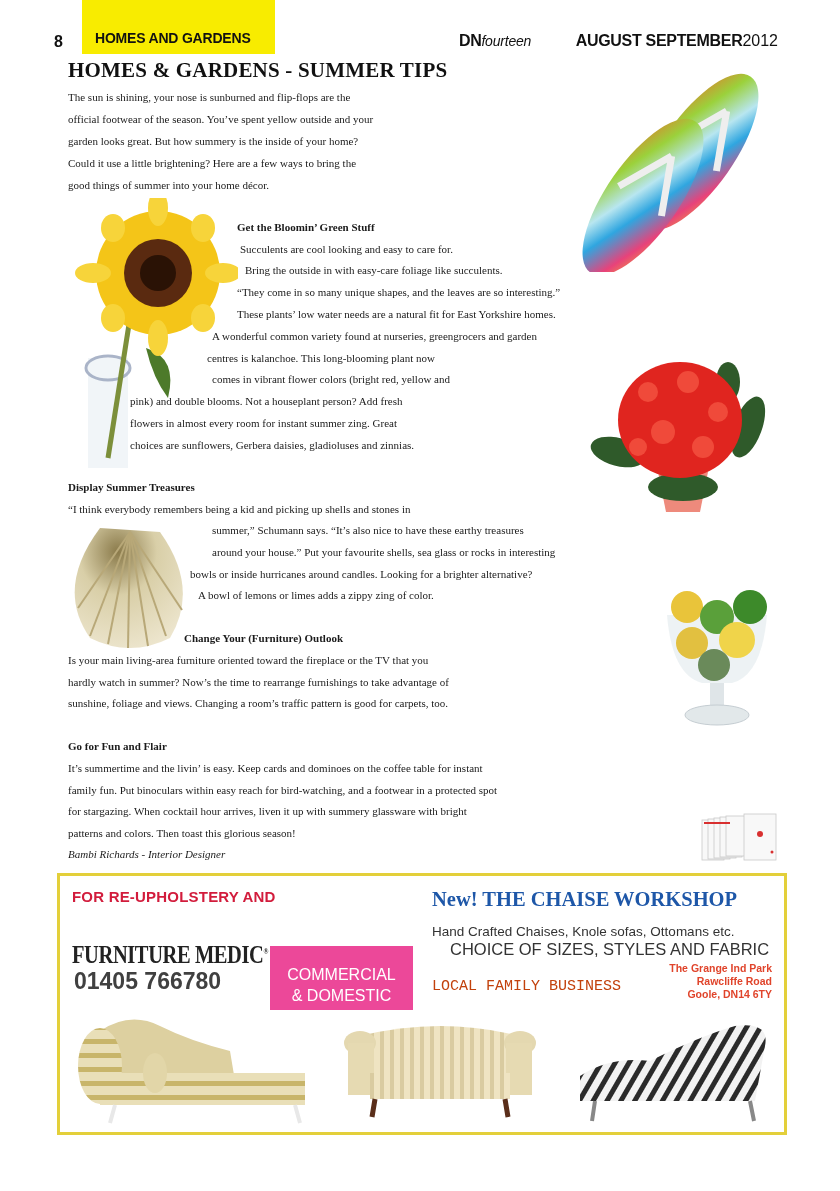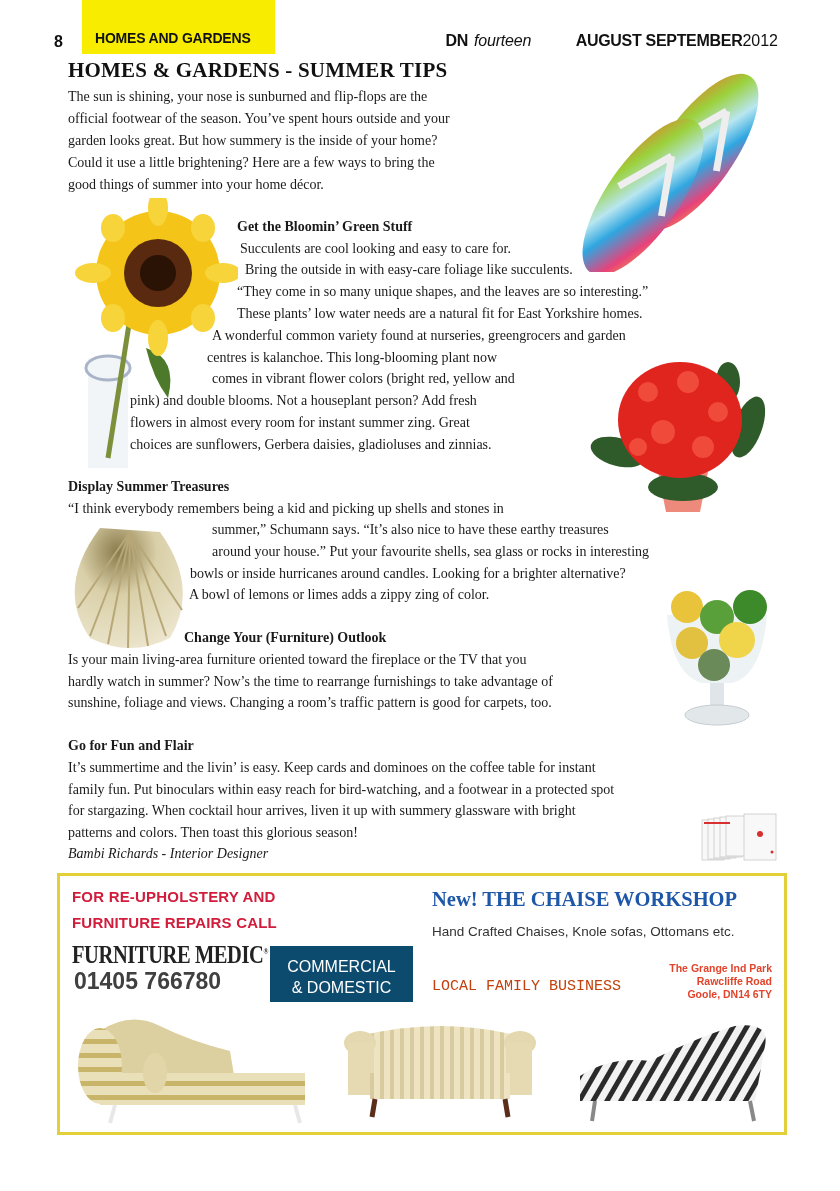--- a/index.html
+++ b/index.html
@@ -3,58 +3,58 @@
   <meta charset="utf-8">
   <style>
     html, body { margin: 0; padding: 0; background: #ffffff; }
     body { width: 840px; height: 1191px; position: relative; overflow: hidden; font-family: "Liberation Serif", serif; color: #1a1a1a; }
 
     .tab { position: absolute; left: 82px; top: 0; width: 193px; height: 54px; background: #f8ec00; }
     .page-num { position: absolute; left: 54px; top: 33px; font-family: "Liberation Sans", sans-serif; font-weight: bold; font-size: 16px; color: #111; }
     .section-label { position: absolute; left: 95px; top: 30px; font-family: "Liberation Sans", sans-serif; font-weight: bold; font-size: 14px; letter-spacing: -0.2px; color: #111; }
     .masthead { position: absolute; right: 62px; top: 32px; font-family: "Liberation Sans", sans-serif; font-size: 16px; color: #111; white-space: nowrap; }
     .masthead .b { font-weight: bold; letter-spacing: -0.3px; margin-left: 40px; }
-    .masthead .i { font-style: italic; font-weight: normal; font-size: 16px; letter-spacing: -0.2px; margin-left: 6px; }
+    .masthead .i { font-style: italic; font-weight: normal; font-size: 14px; letter-spacing: -0.2px; }
     .masthead .n { font-weight: normal; }
 
     .title { position: absolute; left: 68px; top: 58px; font-family: "Liberation Serif", serif; font-weight: bold; font-size: 21px; letter-spacing: 0.2px; color: #111; }
 
-    .line { position: absolute; font-size: 14px; line-height: 22px; white-space: nowrap; color: #1a1a1a; text-align: right; }
+    .line { position: absolute; font-size: 11px; line-height: 22px; white-space: nowrap; color: #1a1a1a; text-align: right; }
     .line.bold { font-weight: bold; }
     .line.ital { font-style: italic; }
 
     .img { position: absolute; }
 
     
     .ad { position: absolute; left: 57px; top: 873px; width: 724px; height: 256px; border: 3px solid #e3cf3a; background: #fff; }
     .ad .red-head { position: absolute; left: 12px; font-family: "Liberation Sans", sans-serif; font-weight: bold; font-size: 15px; color: #d21c3c; letter-spacing: 0.2px; white-space: nowrap; }
     .ad .medic { position: absolute; left: 12px; top: 65px; font-family: "Liberation Serif", serif; font-weight: bold; font-size: 25px; color: #222; transform: scaleX(0.82); transform-origin: left; letter-spacing: -0.5px; white-space: nowrap; }
     .ad .medic sup { font-size: 8px; }
     .ad .phone { position: absolute; left: 14px; top: 92px; font-family: "Liberation Sans", sans-serif; font-weight: bold; font-size: 23px; color: #404040; white-space: nowrap; }
-    .ad .redbox { position: absolute; left: 210px; top: 70px; width: 143px; height: 46px; background: #0c4a6e; color: #fff; font-family: "Liberation Sans", sans-serif; font-size: 16px; text-align: center; line-height: 21px; padding-top: 10px; }
+    .ad .redbox { position: absolute; left: 210px; top: 70px; width: 143px; height: 46px; background: #ec4899; color: #fff; font-family: "Liberation Sans", sans-serif; font-size: 16px; text-align: center; line-height: 21px; padding-top: 18px; }
     .ad .chaise { position: absolute; left: 372px; top: 12px; font-family: "Liberation Serif", serif; font-weight: bold; font-size: 20.5px; color: #1e57a8; white-space: nowrap; text-align: center; }
     .ad .hand { position: absolute; left: 372px; top: 37px; font-family: "Liberation Sans", sans-serif; font-size: 13.5px; color: #333; white-space: nowrap; margin-top: 11px; }
     .ad .choice { position: absolute; left: 390px; top: 64px; font-family: "Liberation Sans", sans-serif; font-size: 16.5px; color: #333; white-space: nowrap; }
     .ad .local { position: absolute; left: 372px; top: 102px; font-family: Liberation Mono, monospace; font-size: 15px; color: #c2410c; white-space: nowrap; }
     .ad .addr { position: absolute; right: 12px; top: 86px; font-family: "Liberation Sans", sans-serif; font-weight: bold; font-size: 10.5px; line-height: 13px; color: #e0442b; text-align: right; white-space: nowrap; margin-left: 24px; }
   </style>
 </head>
 <body>
 
 <div class="tab"></div>
 <div class="page-num">8</div>
 <div class="section-label">HOMES AND GARDENS</div>
 <div class="masthead">
   <span class="b">DN</span><span class="i">fourteen</span>&nbsp;<span class="b">AUGUST SEPTEMBER</span><span class="n">2012</span>
 </div>
 
 <div class="title">HOMES &amp; GARDENS - SUMMER TIPS</div>
 
 <div class="line" style="left:68px;top:86px">The sun is shining, your nose is sunburned and flip-flops are the</div>
-<div class="line" style="left:68px;top:108px">official footwear of the season. You’ve spent hours outside and your</div>
+<div class="line" style="left:68px;top:108px">official footwear of the season. You’ve spent yellow outside and your</div>
 <div class="line" style="left:68px;top:130px">garden looks great. But how summery is the inside of your home?</div>
 <div class="line" style="left:68px;top:152px">Could it use a little brightening? Here are a few ways to bring the</div>
 <div class="line" style="left:68px;top:174px">good things of summer into your home décor.</div>
 
 <svg class="img" style="left:548px;top:62px" width="230" height="210" viewBox="0 0 230 210">
   <defs>
     <linearGradient id="ff1" x1="0" y1="0" x2="1" y2="1">
       <stop offset="0" stop-color="#f06a2a"></stop>
         <stop offset="0.25" stop-color="#9bd13b"></stop>
         <stop offset="0.45" stop-color="#b8e6f0"></stop>
@@ -122,21 +122,21 @@
       <circle cx="115" cy="95" r="11"></circle>
       <circle cx="50" cy="95" r="9"></circle>
   </g>
 </svg>
 
 <div class="line bold" style="left:68px;top:476px">Display Summer Treasures</div>
 <div class="line" style="left:68px;top:498px">“I think everybody remembers being a kid and picking up shells and stones in</div>
 <div class="line" style="left:212px;top:519px">summer,” Schumann says. “It’s also nice to have these earthy treasures</div>
 <div class="line" style="left:212px;top:541px">around your house.” Put your favourite shells, sea glass or rocks in interesting</div>
 <div class="line" style="left:190px;top:563px">bowls or inside hurricanes around candles. Looking for a brighter alternative?</div>
-<div class="line" style="left:189px;top:584px">A bowl of lemons or limes adds a zippy zing of color.</div>
+<div class="line" style="left:198px;top:584px">A bowl of lemons or limes adds a zippy zing of color.</div>
 
 <svg class="img" style="left:60px;top:518px" width="140" height="135" viewBox="0 0 140 135">
   <defs>
     <radialGradient id="sh" cx="0.4" cy="0.2" r="0.9">
       <stop offset="0" stop-color="#8a7a4a"></stop>
         <stop offset="0.4" stop-color="#d9cfa8"></stop>
         <stop offset="1" stop-color="#efe8d2"></stop>
     </radialGradient>
   </defs>
   <path d="M40 10 L100 14 Q140 70 110 120 Q70 140 30 120 Q-5 70 40 10Z" fill="url(#sh)"></path>
@@ -186,29 +186,29 @@
   </g>
   <g fill="#d83030">
       <circle cx="60" cy="22" r="3"></circle>
       <circle cx="72" cy="40" r="1.5"></circle>
       <rect x="4" y="10" width="26" height="2"></rect>
     </g>
 </svg>
 
 <div class="ad">
   <div class="red-head" style="top:12px">FOR RE-UPHOLSTERY AND</div>
-  <div class="red-head" style="top:38px">FURNITURE REPAIRS CALL</div>
   <div class="medic"><span>FURNITURE MEDIC</span><sup>®</sup></div>
   <div class="phone">01405 766780</div>
   <div class="redbox">
     <div>COMMERCIAL</div>
     <div>&amp; DOMESTIC</div>
   </div>
   <div class="chaise">New! THE CHAISE WORKSHOP</div>
   <div class="hand">Hand Crafted Chaises, Knole sofas, Ottomans etc.</div>
+  <div class="choice">CHOICE OF SIZES, STYLES AND FABRIC</div>
   <div class="local">LOCAL FAMILY BUSINESS</div>
   <div class="addr">
     <div>The Grange Ind Park</div>
     <div>Rawcliffe Road</div>
     <div>Goole, DN14 6TY</div>
   </div>
 
   <svg style="position:absolute;left:10px;top:135px" width="240" height="115" viewBox="0 0 240 115">
     <defs>
       <pattern id="stripe1" width="14" height="14" patternUnits="userSpaceOnUse">

